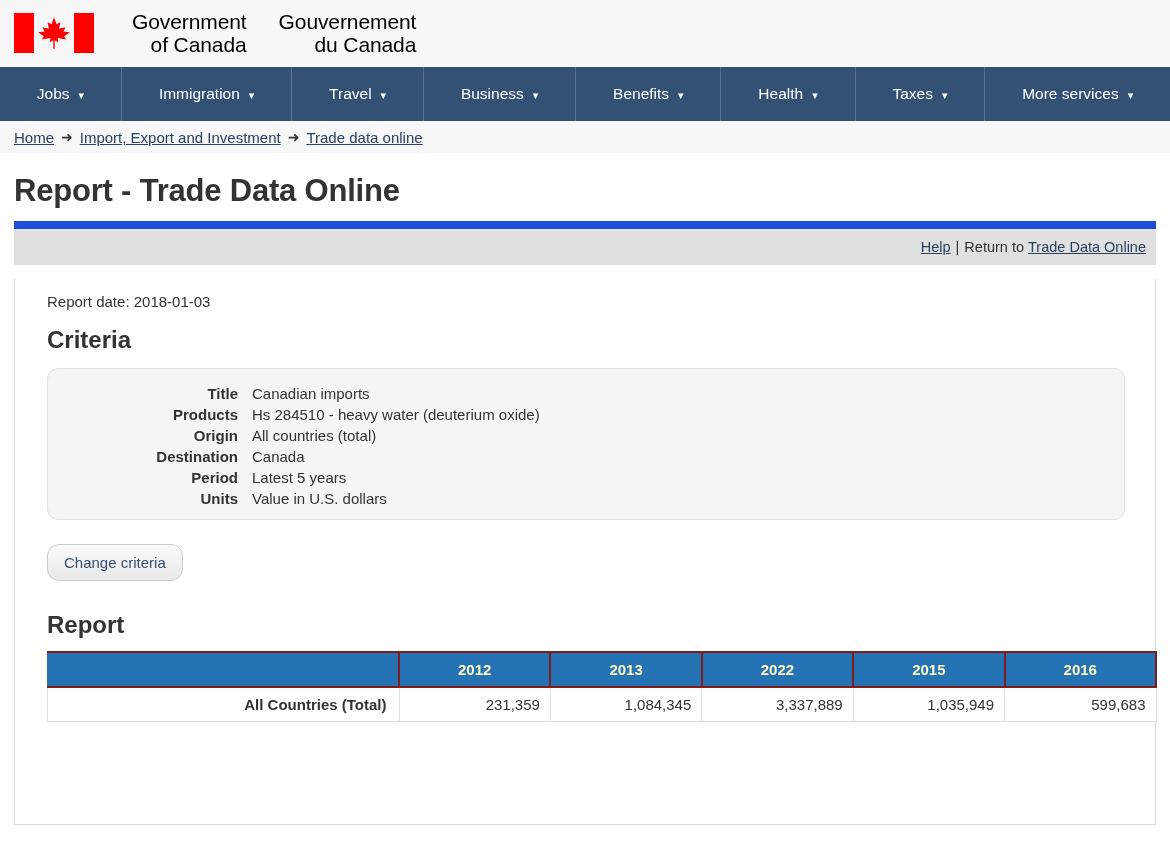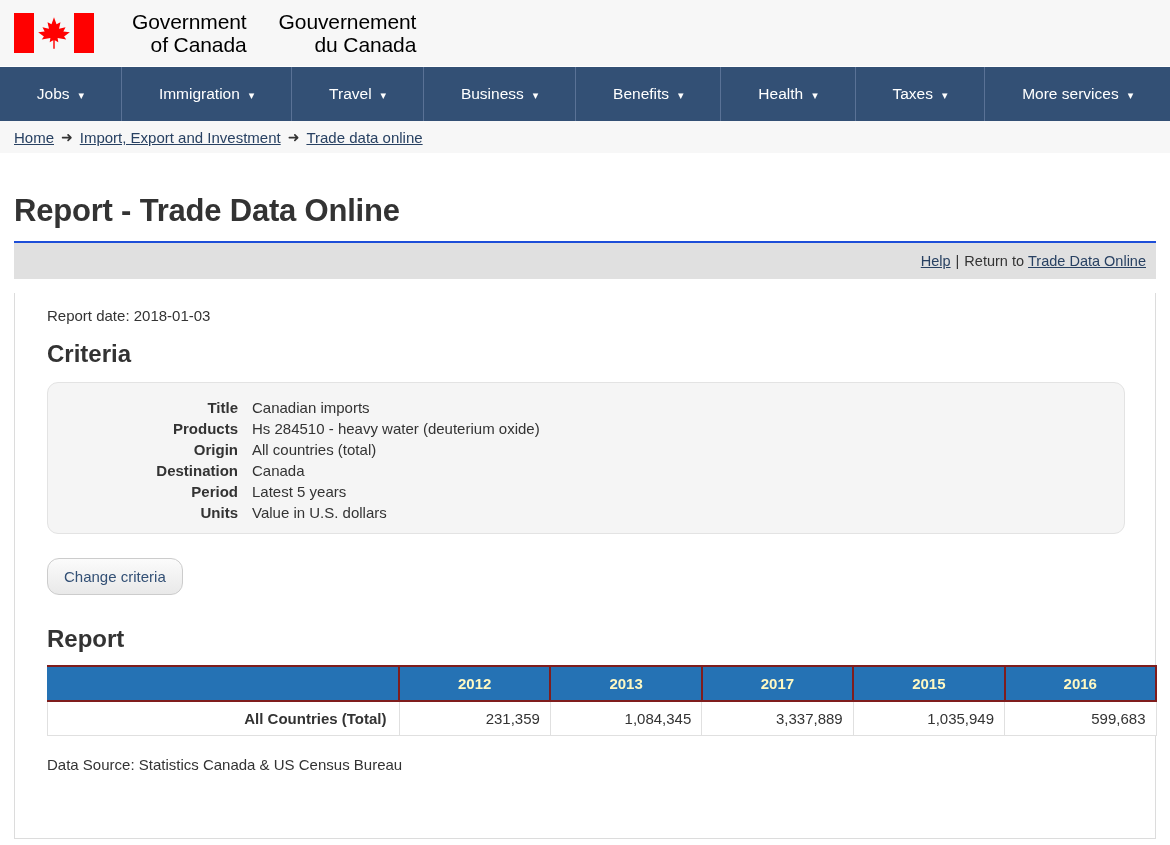--- a/index.html
+++ b/index.html
@@ -114,23 +114,23 @@
     color: #333;
     font-size: 14px;
   }
 
   
   .page-wrap { padding: 0 14px; }
   h1.page-title {
     font-size: 31px;
     font-weight: bold;
     color: #333;
-    margin: 40px 0 0 0;
+    margin: 20px 0 0 0;
     padding-bottom: 12px;
-    border-bottom: 2px solid #1d4ed8;
+    border-bottom: 8px solid #1d4ed8;
     letter-spacing: -0.2px;
   }
   .helpbar {
     background: #e0e0e0;
     height: 36px;
     display: flex;
     align-items: center;
     justify-content: flex-end;
     padding-right: 10px;
     font-size: 14.5px;
@@ -371,33 +371,32 @@
     <button class="btn">Change criteria</button>
 
     <h2 class="report-h">Report</h2>
 
     <table class="report">
       <thead>
         <tr>
           <th class="first-col"></th>
           <th>2012</th>
           <th>2013</th>
-          <th>2017</th>
+          <th>2022</th>
           <th>2015</th>
           <th>2016</th>
         </tr>
       </thead>
       <tbody>
         <tr>
           <td class="rowlabel">All Countries (Total)</td>
           <td>231,359</td>
           <td>1,084,345</td>
           <td>3,337,889</td>
           <td>1,035,949</td>
           <td>599,683</td>
         </tr>
       </tbody>
     </table>
 
-    <div class="datasource">Data Source: Statistics Canada &amp; US Census Bureau</div>
 
   </div>
 </div>
 
 </body></html>

